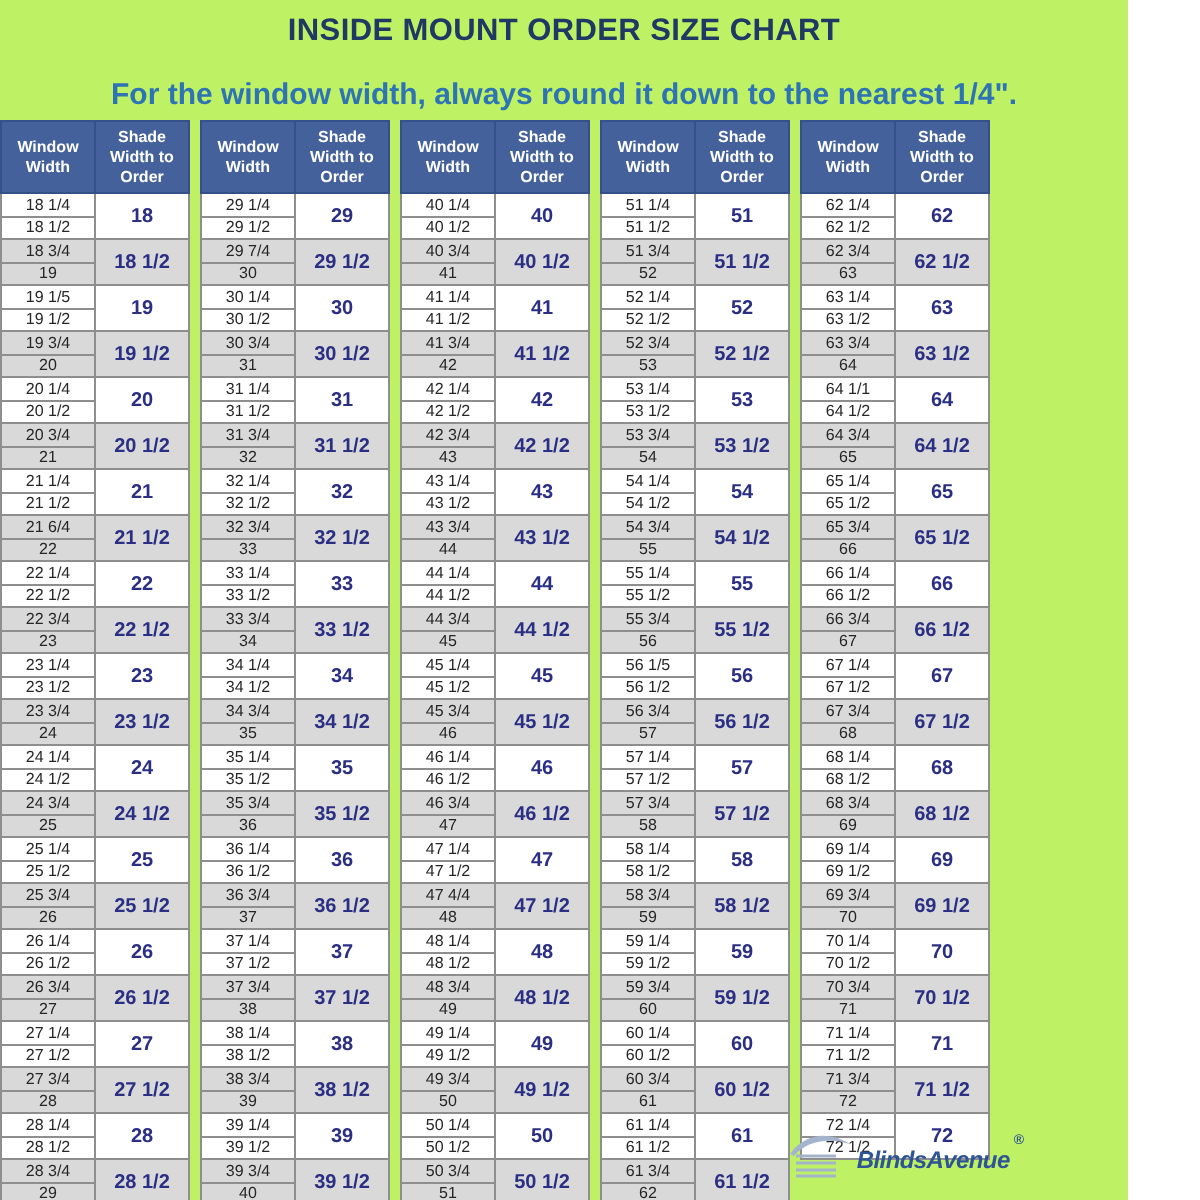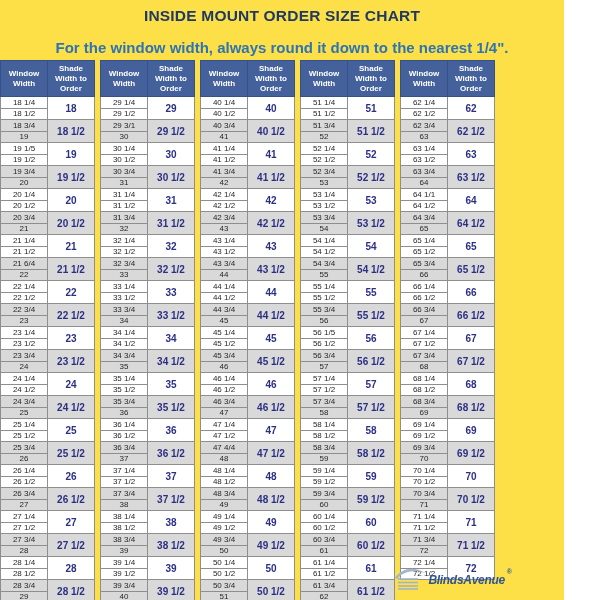--- a/index.html
+++ b/index.html
@@ -1,19 +1,19 @@
 <!DOCTYPE html>
 <html><head>
 <meta charset="utf-8">
 <style>
   html,body{margin:0;padding:0;background:#fff;}
   .page{
     position:relative;
     width:564px;height:600px;
-    background:#fde047;
+    background:#bef264;
     font-family:"Liberation Sans", sans-serif;
     overflow:hidden;
   }
   .title{
     margin-top:7px;
     text-align:center;
     font-size:15.5px;
     font-weight:bold;
     letter-spacing:0.2px;
     color:var(--title-color);
@@ -270,21 +270,21 @@
         </thead>
         <tbody>
           <tr class="pair-top">
             <td class="window">29 1/4</td>
             <td class="shade" rowspan="2">29</td>
           </tr>
           <tr class="pair-bottom">
             <td class="window">29 1/2</td>
           </tr>
           <tr class="pair-top alt">
-            <td class="window">29 3/1</td>
+            <td class="window">29 7/4</td>
             <td class="shade" rowspan="2">29 1/2</td>
           </tr>
           <tr class="pair-bottom alt">
             <td class="window">30</td>
           </tr>
           <tr class="pair-top">
             <td class="window">30 1/4</td>
             <td class="shade" rowspan="2">30</td>
           </tr>
           <tr class="pair-bottom">

